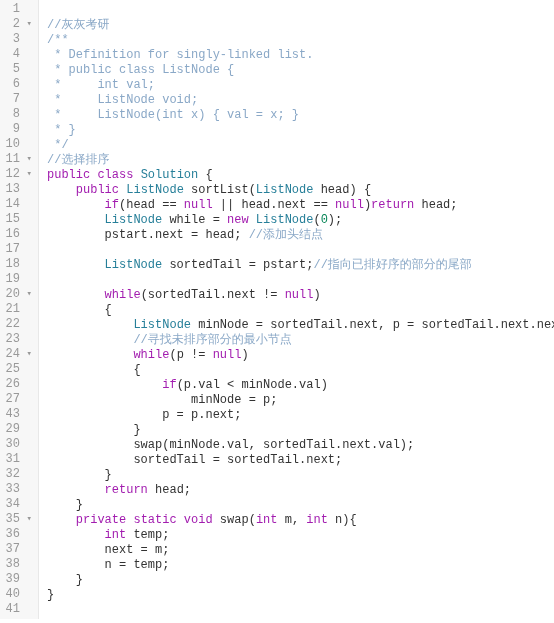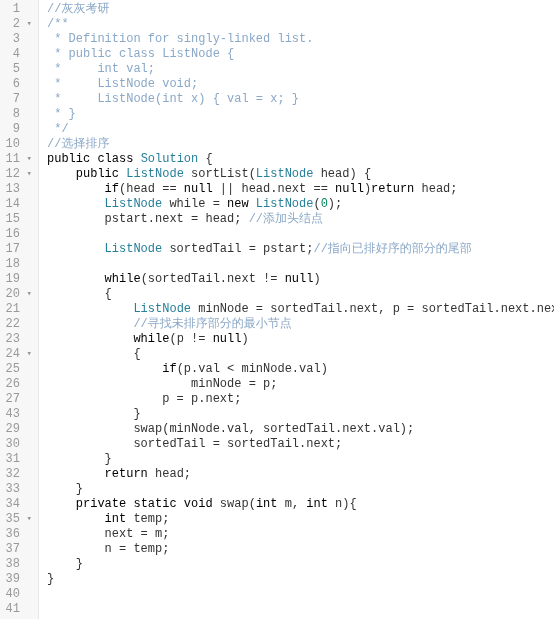--- a/index.html
+++ b/index.html
@@ -28,32 +28,32 @@
   gap: 4px;
 }
 .gutter .num { min-width: 18px; text-align: right; }
 .fold {
   color: #999;
   font-size: 9px;
   width: 8px;
   display: inline-block;
 }
 .code {
-  padding: 2px 0 2px 8px;
+  padding: 18px 0 2px 8px;
   flex: 1;
   overflow: hidden;
 }
 .code .line {
   height: 15px;
   line-height: 15px;
   white-space: pre;
   color: #333;
 }
 .cm { color: #8aa8c7; }     
-.kw { color: #000000; }     
+.kw { color: #a21caf; }     
 .ty { color: #267f99; }
 .nm { color: #333; }
 .nu { color: #098658; }
 </style>
 </head>
 <body>
 
 <div class="gutter" id="gutter">
     <div class="ln">
       <span class="num">1</span>

